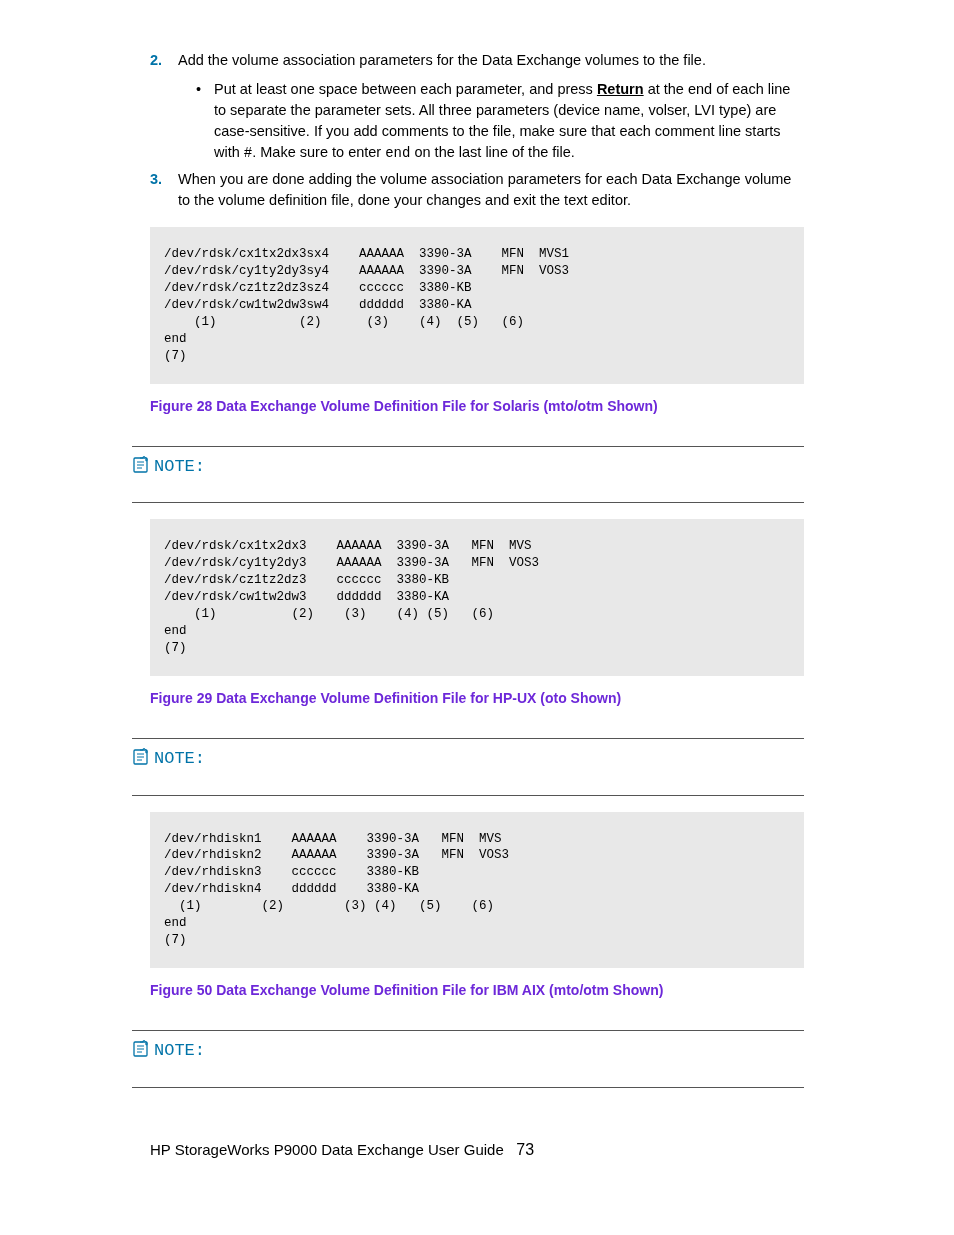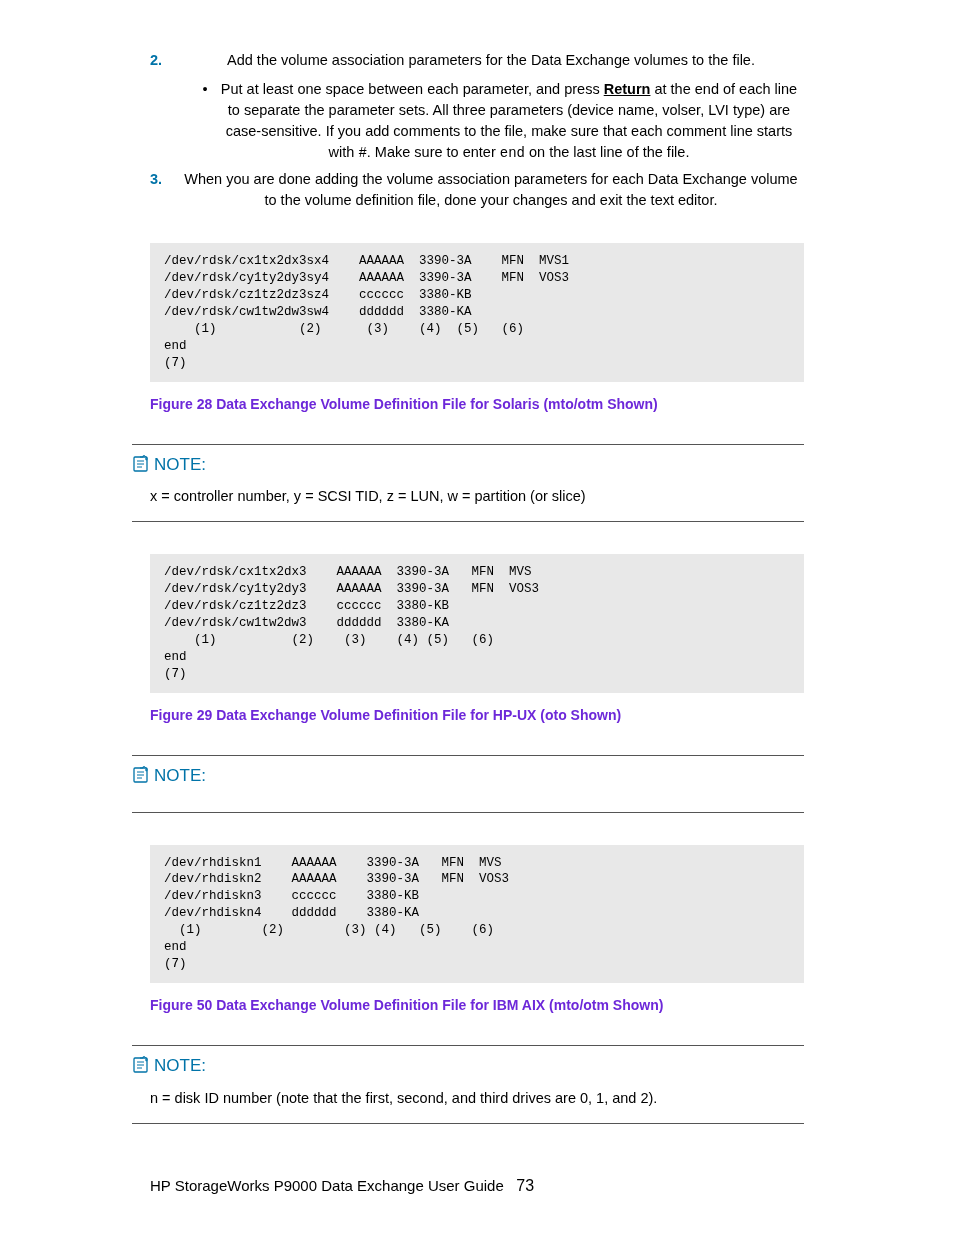--- a/index.html
+++ b/index.html
@@ -15,55 +15,55 @@
     margin-bottom: 6px;
   }
   .ol-num {
     color: #0073a8;
     font-weight: bold;
     width: 28px;
     flex-shrink: 0;
   }
   .ol-body {
     flex: 1;
-    text-align: center;
   }
   .ul-item {
     display: flex;
     margin-top: 8px;
     padding-left: 18px;
   }
   .ul-bullet {
     width: 18px;
     flex-shrink: 0;
   }
   .mono {
     font-family: "Courier New", monospace;
     font-size: 14px;
   }
   .codeblock {
     background: #e8e8e8;
     font-family: "Courier New", monospace;
     font-size: 12.5px;
     white-space: pre;
-    padding: 10px 14px;
-    margin: 32px 0 12px 0;
+    padding: 19px 14px;
+    margin: 16px 0 12px 0;
     line-height: 1.35;
   }
   .figcap {
     color: #6d28d9;
     font-weight: bold;
     font-size: 14px;
     margin-bottom: 30px;
   }
   .note-block {
     border-top: 1px solid #555;
     border-bottom: 1px solid #555;
     padding: 8px 0 14px 0;
     margin: 18px 0 6px -18px;
+    font-family: Liberation Mono, monospace;
   }
   .note-head {
     color: #0073a8;
     font-size: 17px;
     margin-bottom: 6px;
   }
   .note-icon {
     display: inline-block;
     vertical-align: -3px;
     margin-right: 4px;
@@ -118,21 +118,20 @@
     <span class="note-icon">
       <svg width="18" height="18" viewBox="0 0 18 18">
           <rect x="2" y="2" width="13" height="14" rx="1" fill="none" stroke="#0073a8" stroke-width="1.3"></rect>
           <path d="M8 2 l3 0 l0 -1.2 l2 0 l2 2 l0 2 l-1.2 0 l0 -2" fill="none" stroke="#0073a8" stroke-width="1"></path>
           <line x1="5" y1="6" x2="12" y2="6" stroke="#0073a8" stroke-width="1"></line>
           <line x1="5" y1="9" x2="12" y2="9" stroke="#0073a8" stroke-width="1"></line>
           <line x1="5" y1="12" x2="10" y2="12" stroke="#0073a8" stroke-width="1"></line>
         </svg>
     </span><span>NOTE:</span>
   </div>
-  <div class="note-body">x = controller number, y = SCSI TID, z = LUN, w = partition (or slice)</div>
 </div>
 
 <div class="codeblock">/dev/rdsk/cx1tx2dx3    AAAAAA  3390-3A   MFN  MVS
 /dev/rdsk/cy1ty2dy3    AAAAAA  3390-3A   MFN  VOS3
 /dev/rdsk/cz1tz2dz3    cccccc  3380-KB
 /dev/rdsk/cw1tw2dw3    dddddd  3380-KA
     (1)          (2)    (3)    (4) (5)   (6)
 end
 (7)</div>
 <div class="figcap">Figure 29 Data Exchange Volume Definition File for HP-UX (oto Shown)</div>
@@ -165,18 +164,17 @@
     <span class="note-icon">
       <svg width="18" height="18" viewBox="0 0 18 18">
           <rect x="2" y="2" width="13" height="14" rx="1" fill="none" stroke="#0073a8" stroke-width="1.3"></rect>
           <path d="M8 2 l3 0 l0 -1.2 l2 0 l2 2 l0 2 l-1.2 0 l0 -2" fill="none" stroke="#0073a8" stroke-width="1"></path>
           <line x1="5" y1="6" x2="12" y2="6" stroke="#0073a8" stroke-width="1"></line>
           <line x1="5" y1="9" x2="12" y2="9" stroke="#0073a8" stroke-width="1"></line>
           <line x1="5" y1="12" x2="10" y2="12" stroke="#0073a8" stroke-width="1"></line>
         </svg>
     </span><span>NOTE:</span>
   </div>
-  <div class="note-body">n = disk ID number (note that the first, second, and third drives are 0, 1, and 2).</div>
 </div>
 
 <div class="footer">
   <span>HP StorageWorks P9000 Data Exchange User Guide</span>&nbsp;&nbsp;&nbsp;<span class="pagenum">73</span>
 </div>
 
 </body></html>

